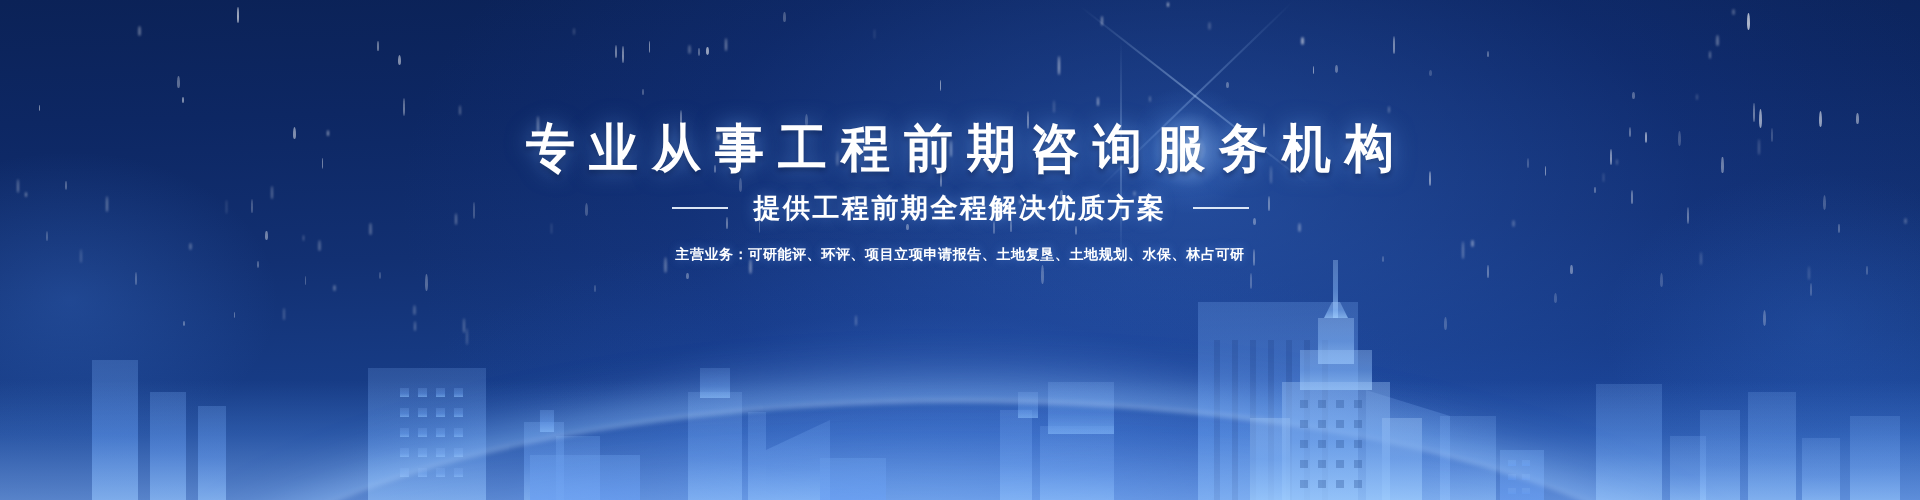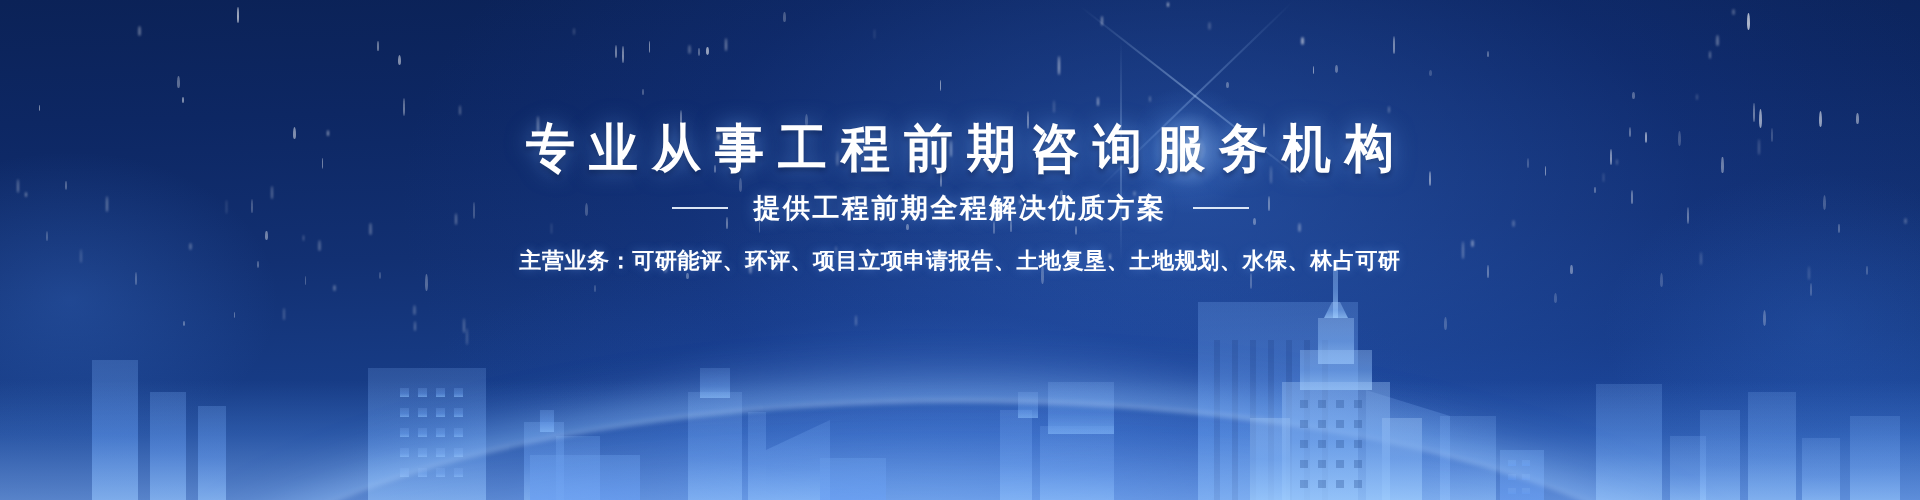--- a/index.html
+++ b/index.html
@@ -139,21 +139,21 @@
     color:#ffffff;
     font-size:27px;
     font-weight:bold;
     letter-spacing:2.5px;
     white-space:nowrap;
     text-shadow:0 0 14px rgba(120,180,255,.45);
   }
   .biz{
     margin-top:20px;
     color:#ffffff;
-    font-size:22px;
+    font-size:14px;
     font-weight:bold;
     letter-spacing:.6px;
     white-space:nowrap;
     text-shadow:0 0 10px rgba(110,170,255,.45);
   }
 </style>
 </head>
 <body>
 
 <div id="banner">

